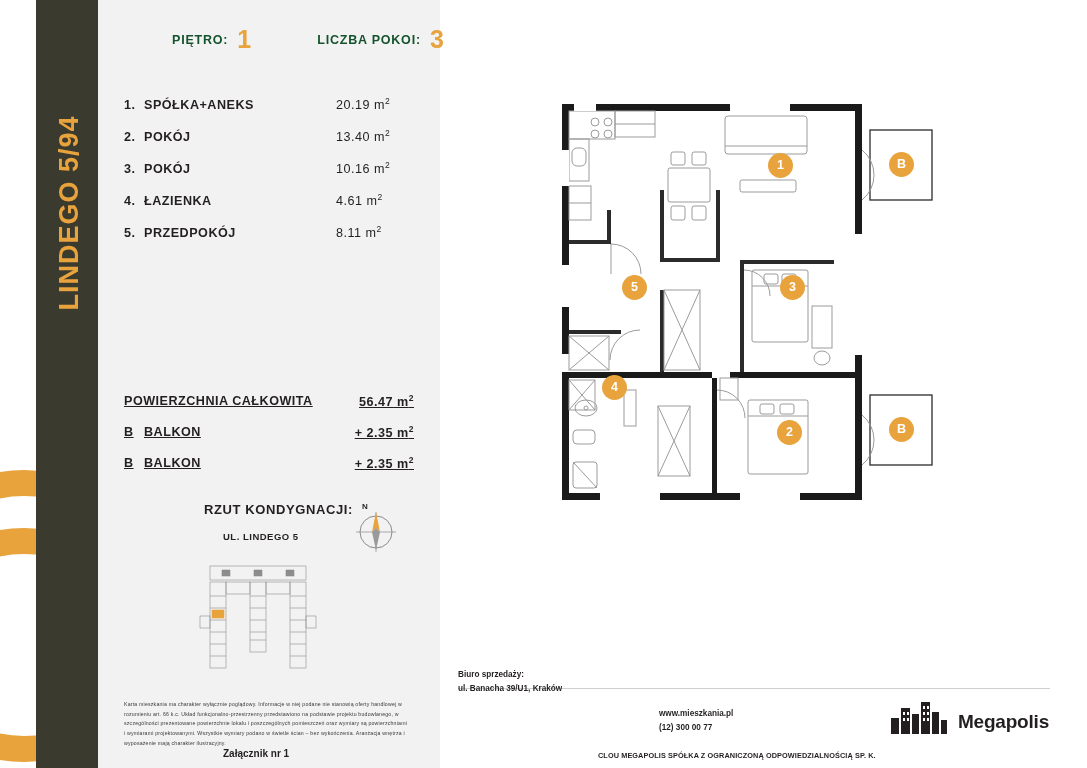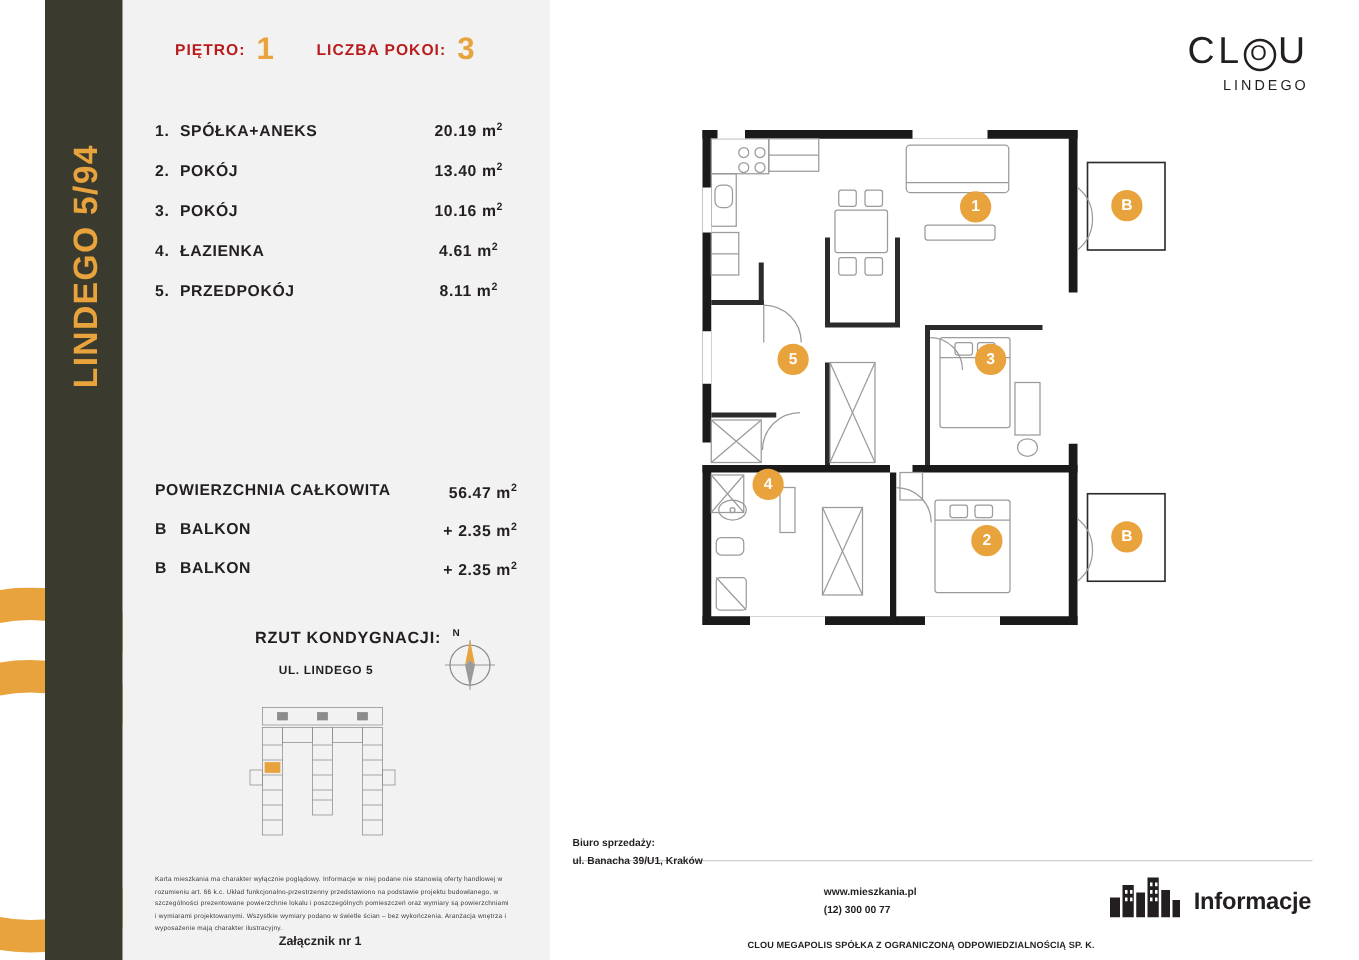--- a/index.html
+++ b/index.html
@@ -90,21 +90,22 @@
     top: 27px;
     left: 140px;
     display: flex;
     align-items: center;
     z-index: 4;
   }
   .hdr-label {
     font-size: 12.5px;
     font-weight: bold;
     letter-spacing: 0.8px;
-    color: #b91c1c;
+    color: #14532d;
+    margin-left: 32px;
   }
   .hdr-num {
     font-size: 25px;
     font-weight: bold;
     color: #e8a33d;
     margin-left: 9px;
     line-height: 1;
   }
   .hdr-gap { width: 34px; }
 
@@ -160,41 +161,42 @@
   .room-idx {
     width: 20px;
     font-weight: bold;
   }
   .room-name {
     flex: 1;
     font-weight: bold;
   }
   .room-area {
     width: 78px;
-    text-align: center;
-    font-weight: bold;
+    text-align: left;
+    font-weight: normal;
     white-space: nowrap;
   }
   .sup { font-size: 8.5px; vertical-align: 5px; }
 
   
   .totals {
     position: absolute;
     left: 124px;
     top: 385px;
     width: 290px;
     z-index: 4;
   }
   .total-row {
     display: flex;
-    align-items: flex-start;
+    align-items: center;
     height: 31px;
     font-size: 12.6px;
     font-weight: bold;
     letter-spacing: 0.5px;
+    text-decoration: underline;
   }
   .total-label { flex: 1; }
   .total-badge { width: 20px; font-weight: bold; }
   .total-val { width: 78px; text-align: right; white-space: nowrap; }
 
   
   .rzut-title {
     position: absolute;
     left: 204px;
     top: 502px;
@@ -352,24 +354,20 @@
   </div>
 
   <div class="hdr">
     <span class="hdr-label">PIĘTRO:</span>
     <span class="hdr-num">1</span>
     <span class="hdr-gap"></span>
     <span class="hdr-label">LICZBA POKOI:</span>
     <span class="hdr-num">3</span>
   </div>
 
-  <div class="logo">
-    <div class="logo-main">CL<span class="o">O</span>U</div>
-    <div class="logo-sub">LINDEGO</div>
-  </div>
 
   <div class="rooms">
     <div class="room-row">
       <span class="room-idx">1.</span>
       <span class="room-name">SPÓŁKA+ANEKS</span>
       <span class="room-area"><span>20.19</span> <span>m</span><span class="sup">2</span></span>
     </div>
     <div class="room-row">
       <span class="room-idx">2.</span>
       <span class="room-name">POKÓJ</span>
@@ -626,16 +624,16 @@
         <rect x="12" y="18" width="2" height="3"></rect>
           <rect x="16" y="18" width="2" height="3"></rect>
         <rect x="32" y="6" width="2" height="3"></rect>
           <rect x="36" y="6" width="2" height="3"></rect>
         <rect x="32" y="12" width="2" height="3"></rect>
           <rect x="36" y="12" width="2" height="3"></rect>
         <rect x="32" y="18" width="2" height="3"></rect>
           <rect x="36" y="18" width="2" height="3"></rect>
       </g>
     </svg>
-    <span class="megapolis-name">Informacje</span>
+    <span class="megapolis-name">Megapolis</span>
   </div>
 
 </div>
 
 </body></html>

